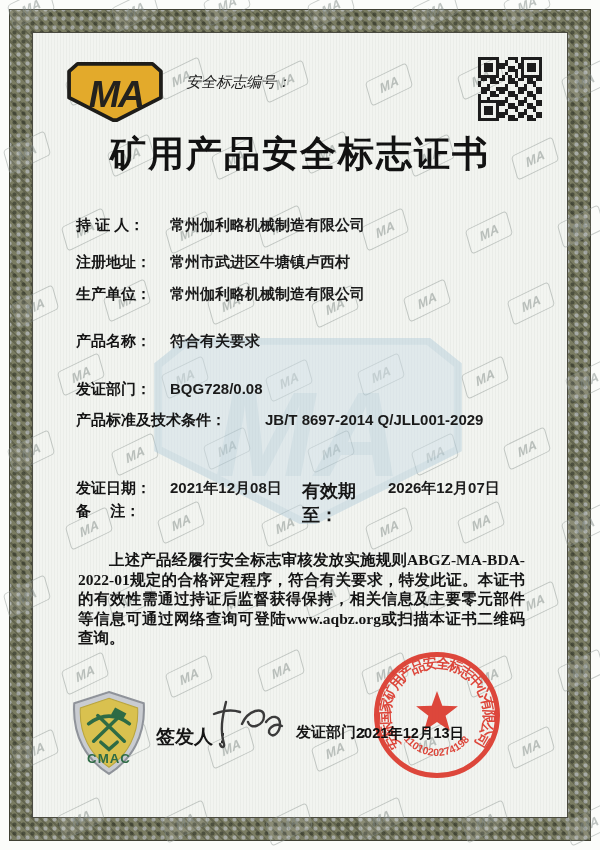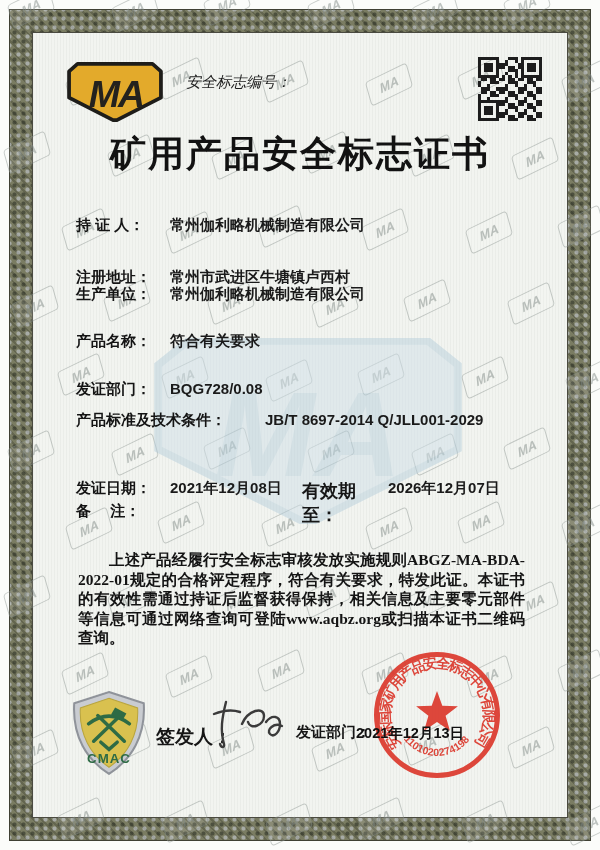--- a/index.html
+++ b/index.html
@@ -151,21 +151,21 @@
     <svg class="abs qr" width="64" height="64" viewBox="0 0 21 21" shape-rendering="crispEdges">
       <path id="qrpath" fill="#1d1d1d" d="M0,0h1v1h-1zM1,0h1v1h-1zM2,0h1v1h-1zM3,0h1v1h-1zM4,0h1v1h-1zM5,0h1v1h-1zM6,0h1v1h-1zM10,0h1v1h-1zM11,0h1v1h-1zM12,0h1v1h-1zM14,0h1v1h-1zM15,0h1v1h-1zM16,0h1v1h-1zM17,0h1v1h-1zM18,0h1v1h-1zM19,0h1v1h-1zM20,0h1v1h-1zM0,1h1v1h-1zM6,1h1v1h-1zM9,1h1v1h-1zM12,1h1v1h-1zM14,1h1v1h-1zM20,1h1v1h-1zM0,2h1v1h-1zM2,2h1v1h-1zM3,2h1v1h-1zM4,2h1v1h-1zM6,2h1v1h-1zM7,2h1v1h-1zM8,2h1v1h-1zM9,2h1v1h-1zM13,2h1v1h-1zM14,2h1v1h-1zM16,2h1v1h-1zM17,2h1v1h-1zM18,2h1v1h-1zM20,2h1v1h-1zM0,3h1v1h-1zM2,3h1v1h-1zM3,3h1v1h-1zM4,3h1v1h-1zM6,3h1v1h-1zM7,3h1v1h-1zM8,3h1v1h-1zM10,3h1v1h-1zM11,3h1v1h-1zM13,3h1v1h-1zM14,3h1v1h-1zM16,3h1v1h-1zM17,3h1v1h-1zM18,3h1v1h-1zM20,3h1v1h-1zM0,4h1v1h-1zM2,4h1v1h-1zM3,4h1v1h-1zM4,4h1v1h-1zM6,4h1v1h-1zM10,4h1v1h-1zM11,4h1v1h-1zM12,4h1v1h-1zM14,4h1v1h-1zM16,4h1v1h-1zM17,4h1v1h-1zM18,4h1v1h-1zM20,4h1v1h-1zM0,5h1v1h-1zM6,5h1v1h-1zM9,5h1v1h-1zM12,5h1v1h-1zM14,5h1v1h-1zM20,5h1v1h-1zM0,6h1v1h-1zM1,6h1v1h-1zM2,6h1v1h-1zM3,6h1v1h-1zM4,6h1v1h-1zM5,6h1v1h-1zM6,6h1v1h-1zM8,6h1v1h-1zM10,6h1v1h-1zM12,6h1v1h-1zM14,6h1v1h-1zM15,6h1v1h-1zM16,6h1v1h-1zM17,6h1v1h-1zM18,6h1v1h-1zM19,6h1v1h-1zM20,6h1v1h-1zM1,7h1v1h-1zM2,7h1v1h-1zM4,7h1v1h-1zM5,7h1v1h-1zM7,7h1v1h-1zM8,7h1v1h-1zM10,7h1v1h-1zM11,7h1v1h-1zM13,7h1v1h-1zM14,7h1v1h-1zM16,7h1v1h-1zM17,7h1v1h-1zM19,7h1v1h-1zM20,7h1v1h-1zM0,8h1v1h-1zM4,8h1v1h-1zM5,8h1v1h-1zM6,8h1v1h-1zM10,8h1v1h-1zM11,8h1v1h-1zM12,8h1v1h-1zM16,8h1v1h-1zM17,8h1v1h-1zM18,8h1v1h-1zM0,9h1v1h-1zM3,9h1v1h-1zM9,9h1v1h-1zM12,9h1v1h-1zM15,9h1v1h-1zM18,9h1v1h-1zM1,10h1v1h-1zM2,10h1v1h-1zM3,10h1v1h-1zM6,10h1v1h-1zM7,10h1v1h-1zM8,10h1v1h-1zM9,10h1v1h-1zM13,10h1v1h-1zM14,10h1v1h-1zM15,10h1v1h-1zM19,10h1v1h-1zM20,10h1v1h-1zM1,11h1v1h-1zM2,11h1v1h-1zM4,11h1v1h-1zM5,11h1v1h-1zM7,11h1v1h-1zM8,11h1v1h-1zM10,11h1v1h-1zM11,11h1v1h-1zM13,11h1v1h-1zM14,11h1v1h-1zM16,11h1v1h-1zM17,11h1v1h-1zM19,11h1v1h-1zM20,11h1v1h-1zM0,12h1v1h-1zM4,12h1v1h-1zM5,12h1v1h-1zM6,12h1v1h-1zM10,12h1v1h-1zM11,12h1v1h-1zM12,12h1v1h-1zM16,12h1v1h-1zM17,12h1v1h-1zM18,12h1v1h-1zM0,13h1v1h-1zM3,13h1v1h-1zM9,13h1v1h-1zM12,13h1v1h-1zM15,13h1v1h-1zM18,13h1v1h-1zM0,14h1v1h-1zM1,14h1v1h-1zM2,14h1v1h-1zM3,14h1v1h-1zM4,14h1v1h-1zM5,14h1v1h-1zM6,14h1v1h-1zM7,14h1v1h-1zM8,14h1v1h-1zM9,14h1v1h-1zM13,14h1v1h-1zM14,14h1v1h-1zM15,14h1v1h-1zM19,14h1v1h-1zM20,14h1v1h-1zM0,15h1v1h-1zM6,15h1v1h-1zM7,15h1v1h-1zM8,15h1v1h-1zM10,15h1v1h-1zM11,15h1v1h-1zM13,15h1v1h-1zM14,15h1v1h-1zM16,15h1v1h-1zM17,15h1v1h-1zM19,15h1v1h-1zM20,15h1v1h-1zM0,16h1v1h-1zM2,16h1v1h-1zM3,16h1v1h-1zM4,16h1v1h-1zM6,16h1v1h-1zM10,16h1v1h-1zM11,16h1v1h-1zM12,16h1v1h-1zM16,16h1v1h-1zM17,16h1v1h-1zM18,16h1v1h-1zM0,17h1v1h-1zM2,17h1v1h-1zM3,17h1v1h-1zM4,17h1v1h-1zM6,17h1v1h-1zM9,17h1v1h-1zM12,17h1v1h-1zM15,17h1v1h-1zM18,17h1v1h-1zM0,18h1v1h-1zM2,18h1v1h-1zM3,18h1v1h-1zM4,18h1v1h-1zM6,18h1v1h-1zM7,18h1v1h-1zM8,18h1v1h-1zM9,18h1v1h-1zM13,18h1v1h-1zM14,18h1v1h-1zM15,18h1v1h-1zM19,18h1v1h-1zM20,18h1v1h-1zM0,19h1v1h-1zM6,19h1v1h-1zM7,19h1v1h-1zM8,19h1v1h-1zM10,19h1v1h-1zM11,19h1v1h-1zM13,19h1v1h-1zM14,19h1v1h-1zM16,19h1v1h-1zM17,19h1v1h-1zM19,19h1v1h-1zM20,19h1v1h-1zM0,20h1v1h-1zM1,20h1v1h-1zM2,20h1v1h-1zM3,20h1v1h-1zM4,20h1v1h-1zM5,20h1v1h-1zM6,20h1v1h-1zM10,20h1v1h-1zM11,20h1v1h-1zM12,20h1v1h-1zM16,20h1v1h-1zM17,20h1v1h-1zM18,20h1v1h-1z"></path>
     </svg>
 
     <div class="abs title">矿用产品安全标志证书</div>
 
     <div class="row" style="top:216px">
       <span class="lbl">持 证 人：</span>
       <span class="val">常州伽利略机械制造有限公司</span>
     </div>
-    <div class="row" style="top:268px">
+    <div class="row" style="top:253px">
       <span class="lbl">注册地址：</span>
       <span class="val">常州市武进区牛塘镇卢西村</span>
     </div>
     <div class="row" style="top:285px">
       <span class="lbl">生产单位：</span>
       <span class="val">常州伽利略机械制造有限公司</span>
     </div>
     <div class="row" style="top:332px">
       <span class="lbl">产品名称：</span>
       <span class="val">符合有关要求</span>

